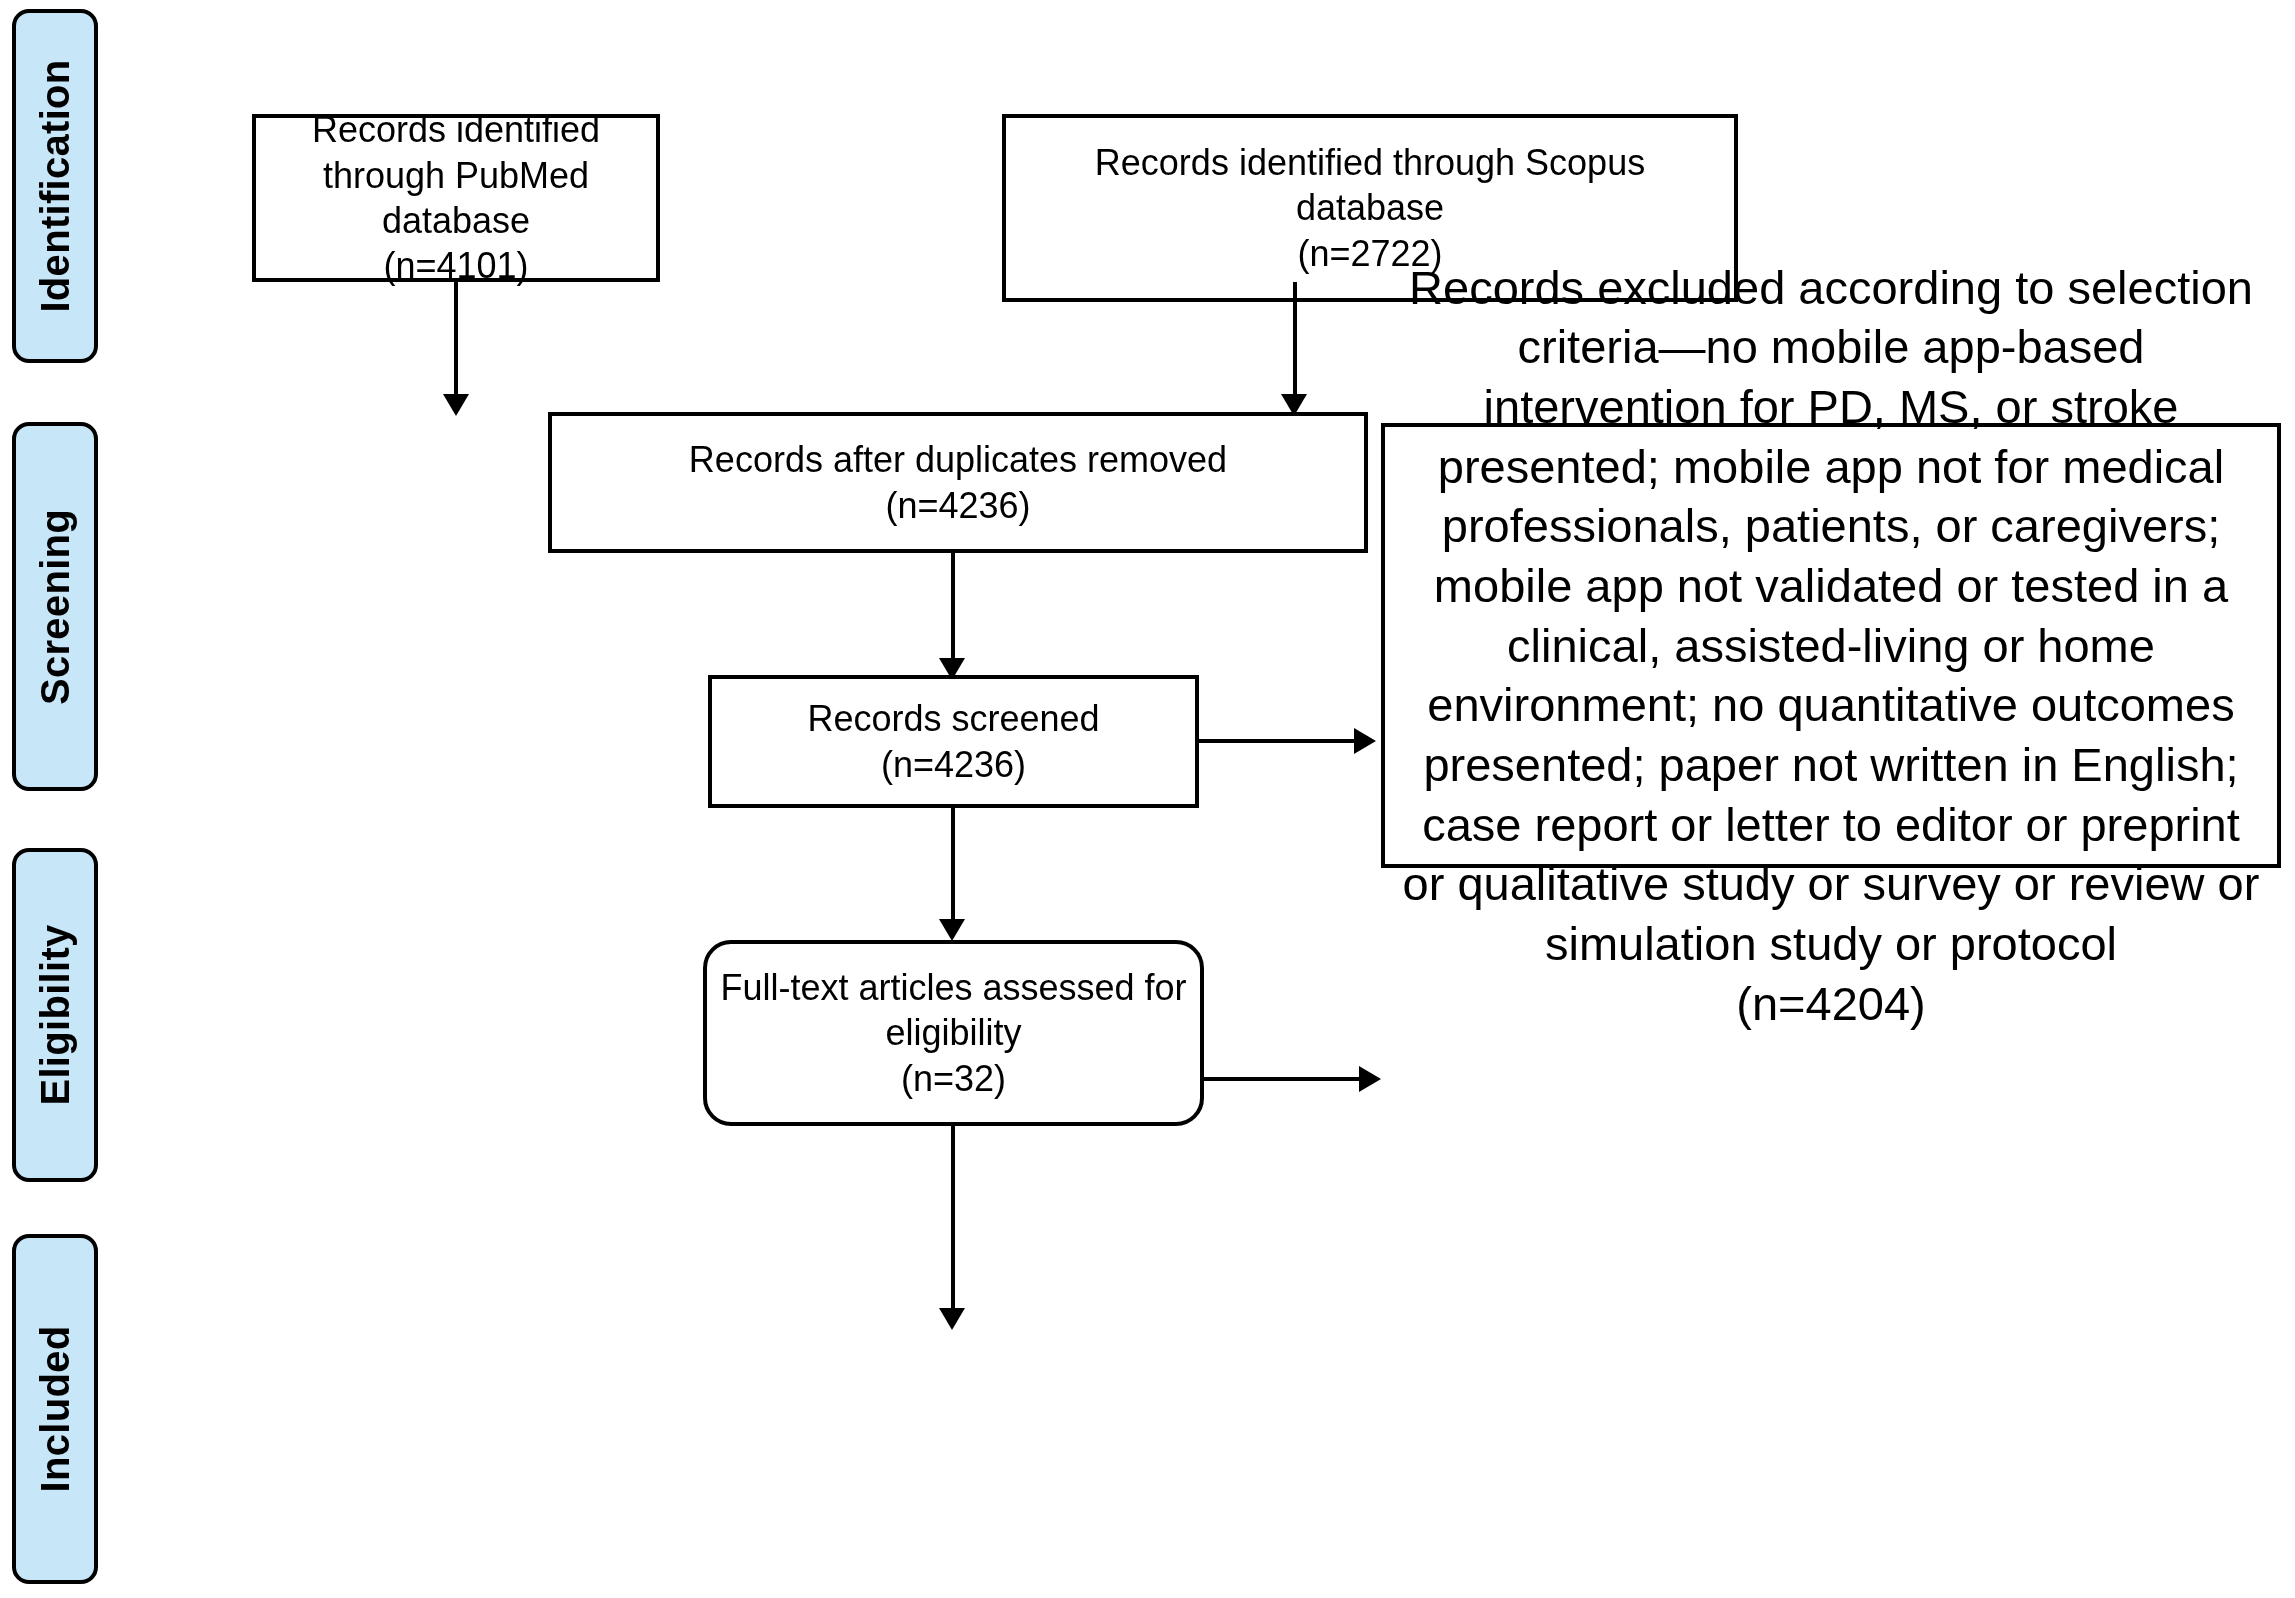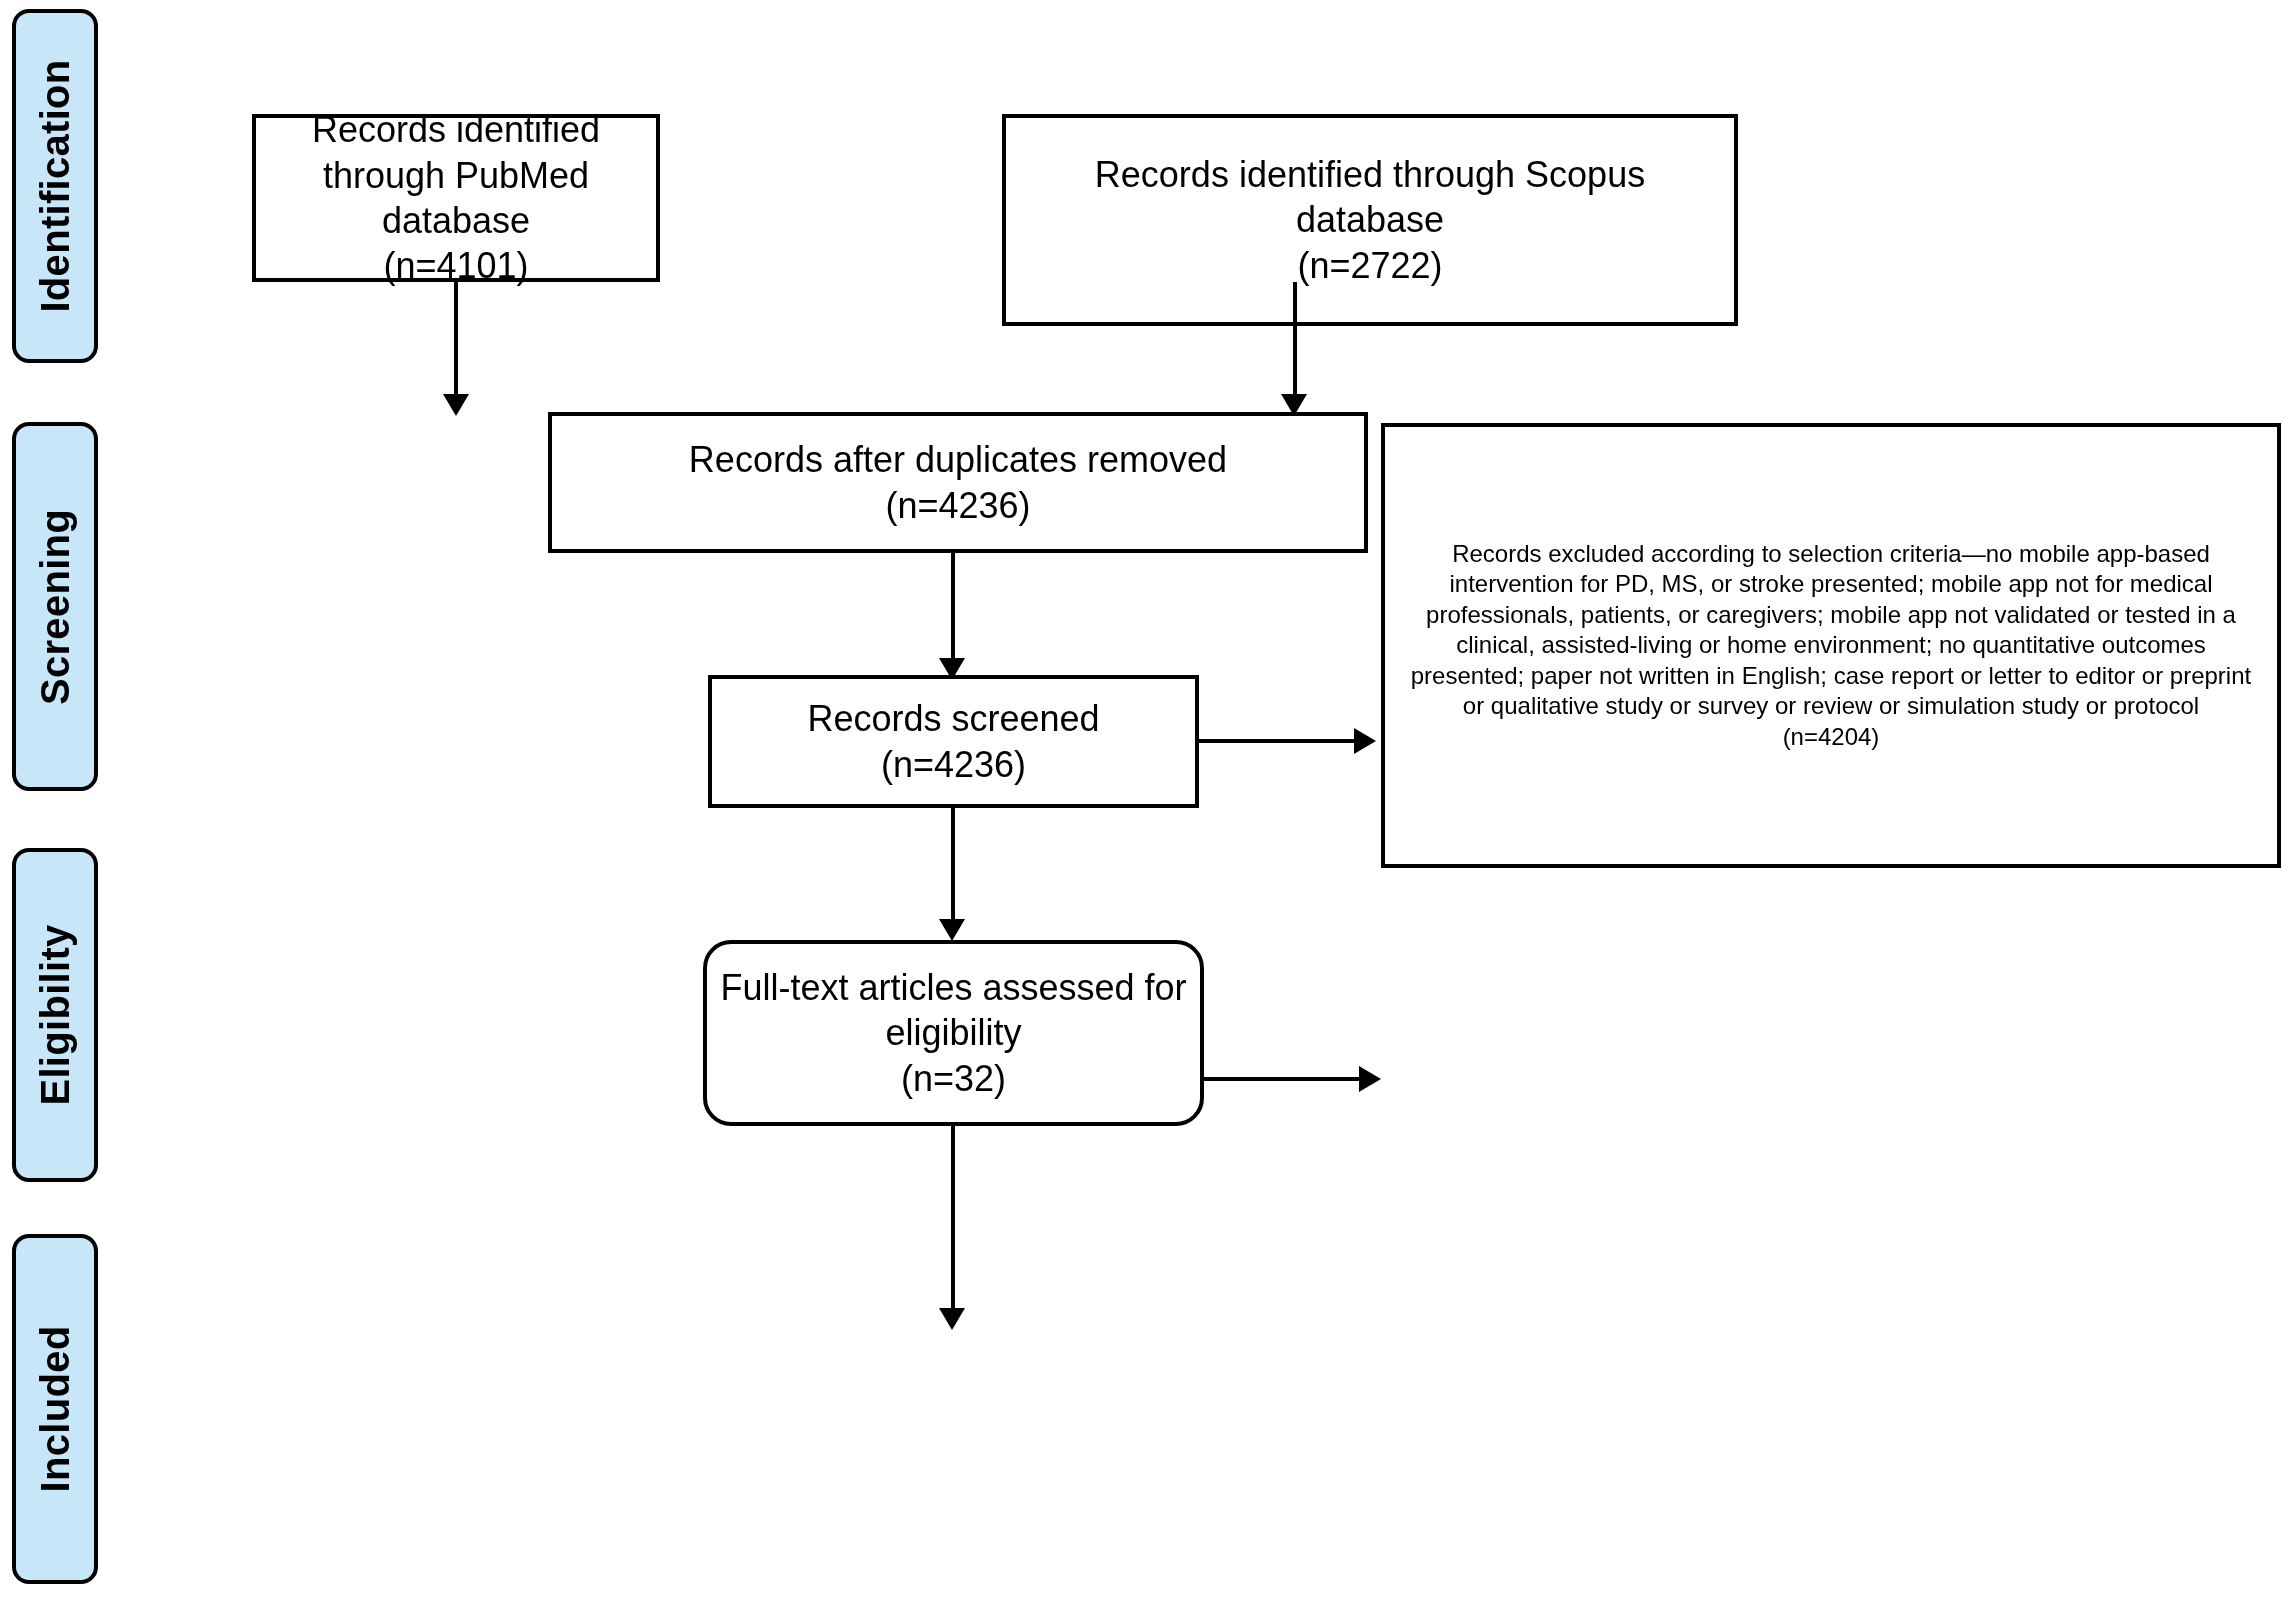--- a/index.html
+++ b/index.html
@@ -49,21 +49,21 @@
     padding: 5.3px 12px;
   }
   .flow-box .box-text {
     text-align: center;
     font-size: 36px;
     line-height: 1.26;
     color: #000000;
     white-space: pre-line;
   }
   .flow-box.dense .box-text {
-    font-size: 24px;
+    font-size: 47px;
     line-height: 1.27;
   }
 
   
   .v-line {
     position: absolute;
     width: 4px;
     background: #000000;
   }
   .h-line {
@@ -108,21 +108,21 @@
   <div class="stage-tab" style="left:12px; top:1234px; width:86px; height:350px;">
     <span class="stage-label">Included</span>
   </div>
 
   <div class="flow-box" style="left:252px; top:114px; width:408px; height:168px;">
     <span class="box-text">Records identified through PubMed
 database
 (n=4101)</span>
   </div>
 
-  <div class="flow-box" style="left:1002px; top:114px; width:736px; height:212px;">
+  <div class="flow-box" style="left:1002px; top:114px; width:736px; height:188px;">
     <span class="box-text">Records identified through Scopus
 database
 (n=2722)</span>
   </div>
 
   <div class="v-line" style="left:454px; top:282px; width:4px; height:121px;"></div>
   <div class="arrow-down" style="left:443px; top:394px;"></div>
 
   <div class="v-line" style="left:1293px; top:282px; width:4px; height:121px;"></div>
   <div class="arrow-down" style="left:1281px; top:394px;"></div>

